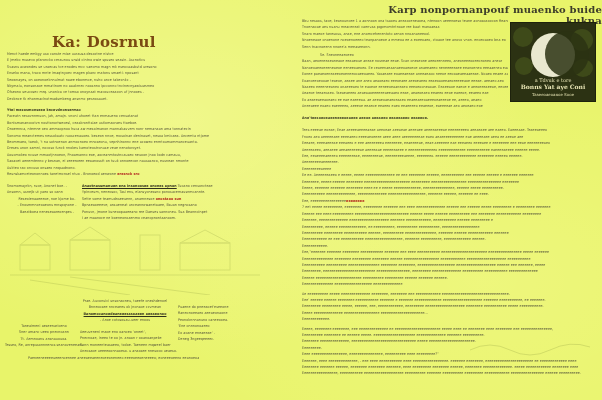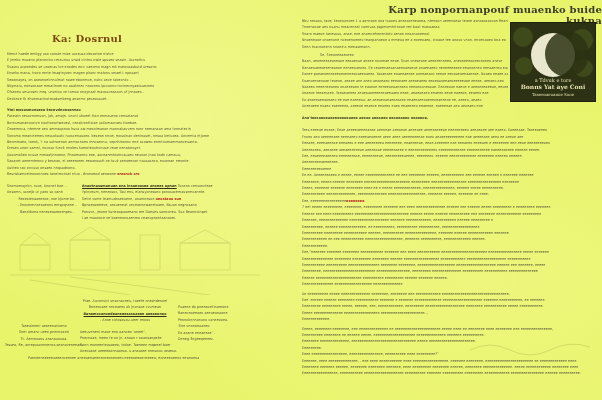--- a/index.html
+++ b/index.html
@@ -6,21 +6,21 @@
   body{width:602px;height:400px;overflow:hidden;position:relative;
     background:#e9f56a;
     font-family:"DejaVu Serif",serif;color:#4a4a2a;}
   .page{position:absolute;inset:0;
     background:
       radial-gradient(ellipse at 30% 30%, rgba(255,255,200,0.35), rgba(0,0,0,0) 60%),
       radial-gradient(ellipse at 80% 70%, rgba(255,255,180,0.25), rgba(0,0,0,0) 55%),
       #e8f46a;}
   .bg-sketch{position:absolute;left:10px;top:225px;width:250px;height:70px;opacity:.18;}
   .bg-sketch2{position:absolute;left:470px;top:335px;width:120px;height:30px;opacity:.2;}
-  .title-left{position:absolute;left:52px;top:33px;font-size:10px;font-weight:bold;color:#7a4a12;letter-spacing:.3px;}
+  .title-left{position:absolute;left:52px;top:33px;font-size:15px;font-weight:bold;color:#7a4a12;letter-spacing:.3px;}
   .title-right{position:absolute;left:353px;top:4px;font-size:10px;font-weight:bold;color:#3d3d2a;letter-spacing:.2px;text-align:right;}
   .lines{position:absolute;font-family:"DejaVu Sans Condensed","DejaVu Sans",sans-serif;}
   .ln{font-size:3.6px;line-height:6.4px;white-space:nowrap;overflow:hidden;color:#55553a;letter-spacing:.1px;}
   .ln.b{font-weight:bold;color:#3c3c24;}
   .hlw{color:#b0221c;font-weight:bold;}
   .ul{text-decoration:underline;font-weight:bold;color:#2f2f1c;}
   .ctr{text-align:center;}
   .moon-box{position:absolute;left:510px;top:22px;width:84px;height:78px;background:#2c3213;border:1px solid #1e220c;overflow:hidden;}
   .moon-box .leaf{position:absolute;border-radius:50%;background:#4b5a1e;opacity:.6;}
   .moon{position:absolute;left:20px;top:10px;width:44px;height:44px;border-radius:50%;background:#e9e8cf;}

